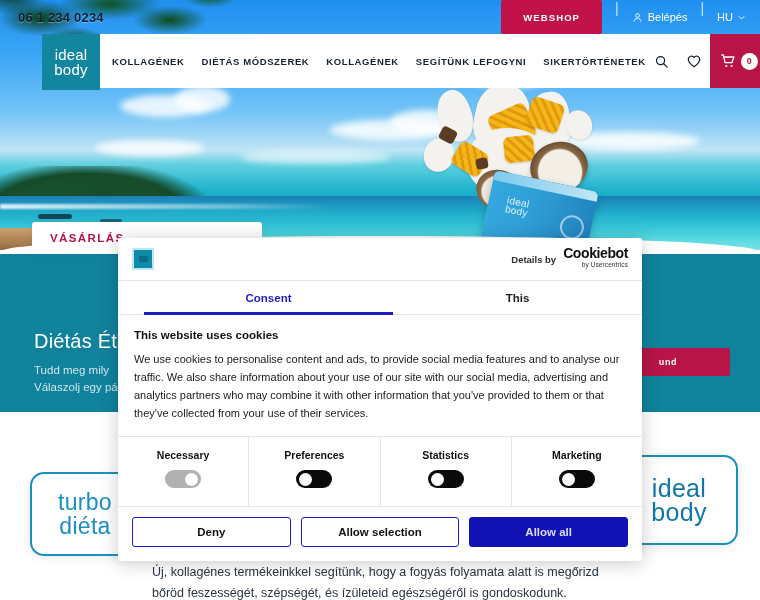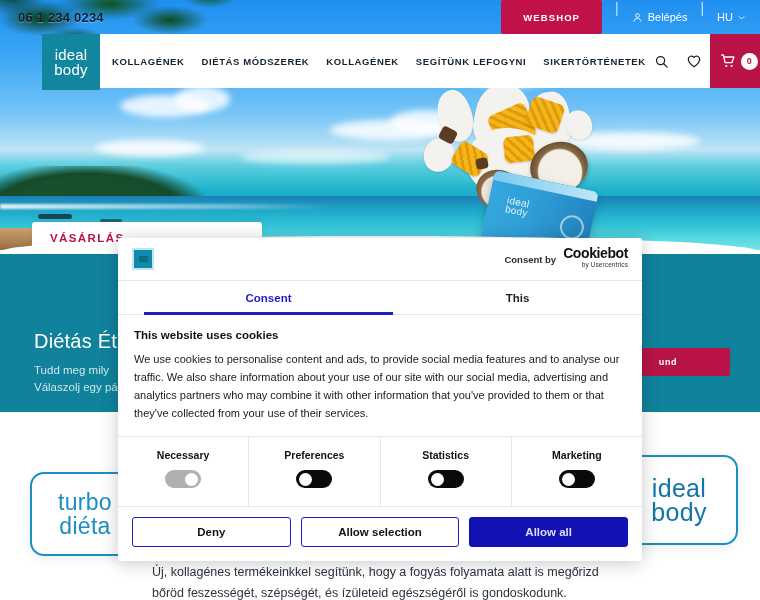--- a/index.html
+++ b/index.html
@@ -387,21 +387,21 @@
     <p>Segítségével úgy érheted el a számodra ideális alakot, hogy napi 2 étkezést is kiváltva (azok költségét megspórolva), végig jó a közérzeted, és koplalnod sem kell.</p>
     <p>Új, kollagénes termékeinkkel segítünk, hogy a fogyás folyamata alatt is megőrizd bőröd feszességét, szépségét, és ízületeid egészségéről is gondoskodunk.</p>
   </div>
 
   <div class="cookie">
     <div class="ck-head">
       <div class="ck-logo">
           <i></i>
         </div>
       <div class="ck-powered">
-        <span class="pb">Consent by</span>
+        <span class="pb">Details by</span>
         <span class="ck-brand">
           <b>Cookiebot</b>
           <s>by Usercentrics</s>
         </span>
       </div>
     </div>
 
     <div class="ck-tabs">
       <div class="ck-tab active">Consent</div>
       <div class="ck-tab">This</div>

